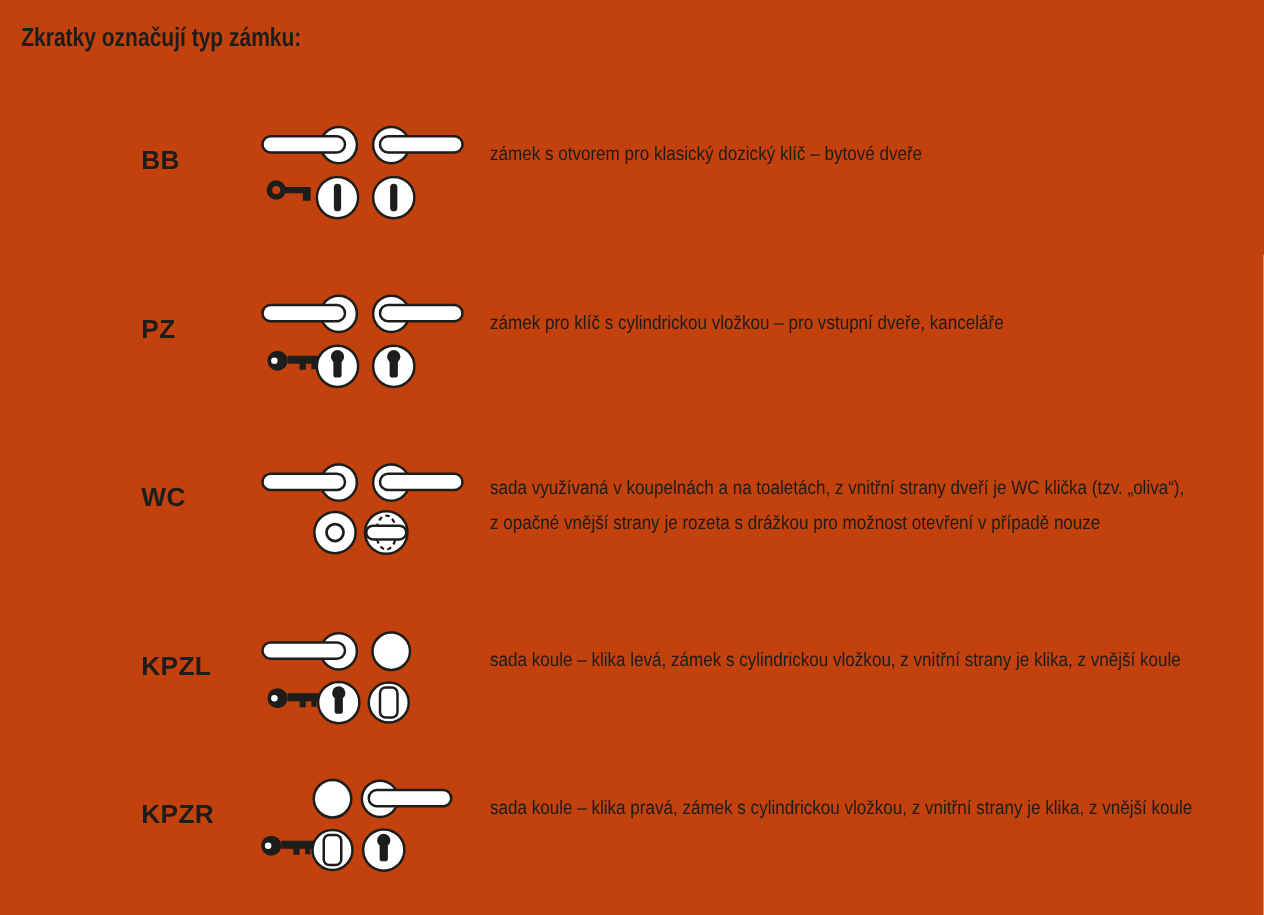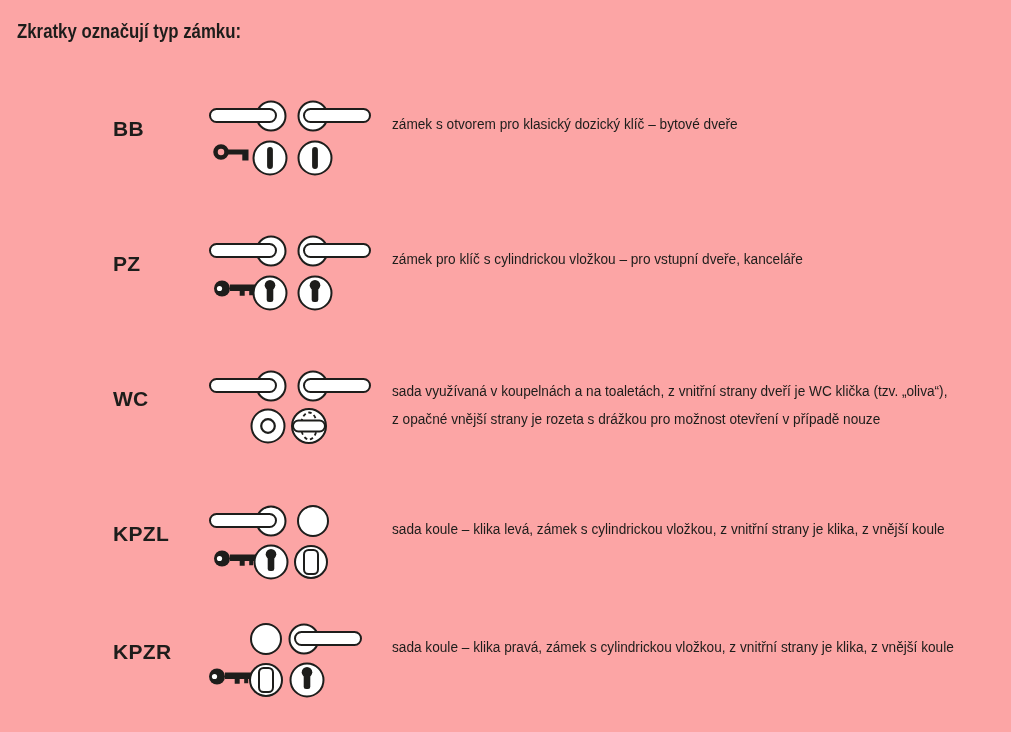--- a/index.html
+++ b/index.html
@@ -1,19 +1,19 @@
 <!DOCTYPE html>
 <html style="--ink: #1d1d1b;"><head>
 <meta charset="utf-8">
 <style>
   :root { --ink:#1d1d1b; }
   * { margin:0; padding:0; box-sizing:border-box; }
   html,body { width:1011px; height:732px; background:#fff; overflow:hidden;
               font-family:"Liberation Sans", sans-serif; color:var(--ink); }
-  .page { position:relative; width:1011px; height:732px; background:#fca5a5; }
+  .page { position:relative; width:1011px; height:732px; background:#c2410c; }
 
   .title { position:absolute; left:17px; top:19px; font-size:21px; font-weight:bold;
            white-space:nowrap; transform:scaleX(.80); transform-origin:0 0; }
 
   .row { position:absolute; left:0; width:873px; height:92px; }
   .abbr { position:absolute; left:113px; top:21px; font-size:21px; font-weight:bold;
           letter-spacing:.3px; white-space:nowrap; }
   .icons { position:absolute; left:205px; top:0; }
   .desc { position:absolute; left:392px; top:18px; font-size:15.5px; line-height:20px;
           white-space:nowrap; transform:scaleX(.88); transform-origin:0 0; }

